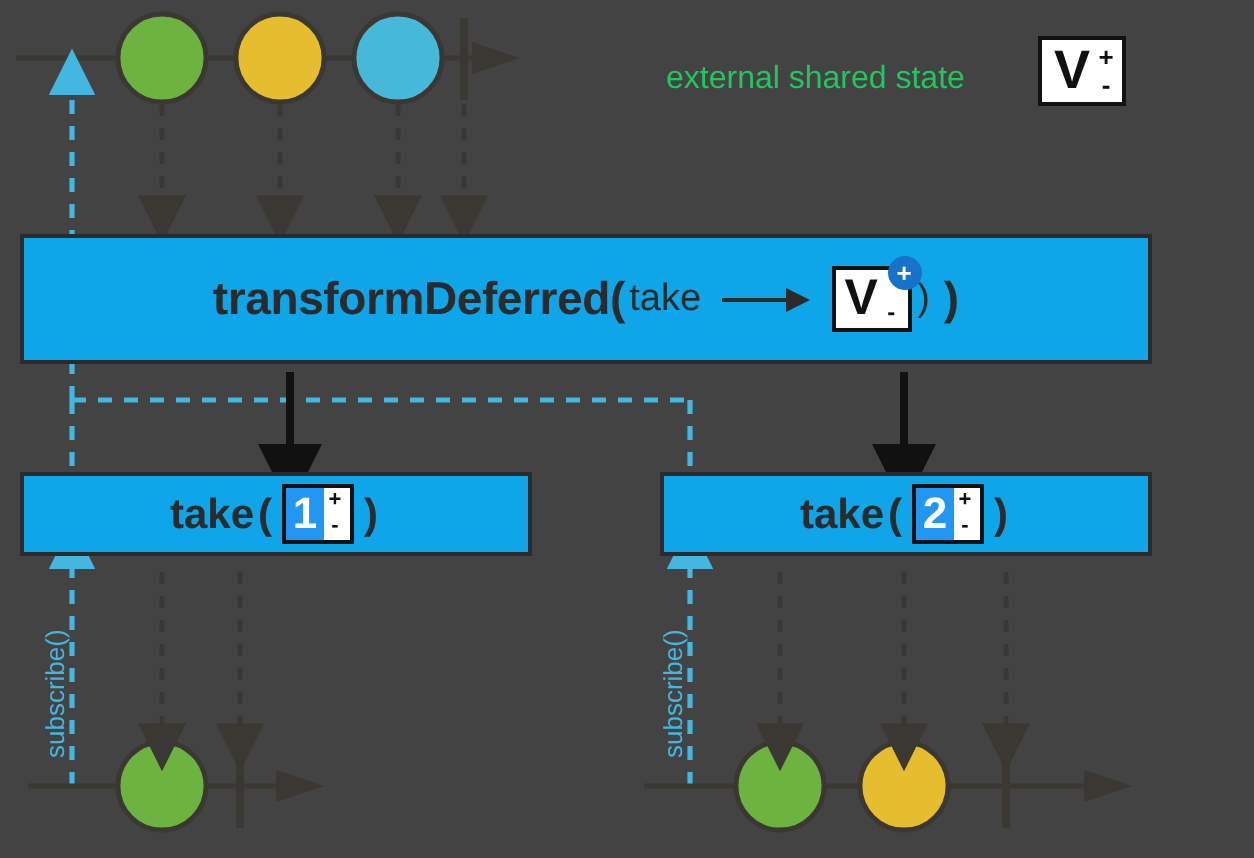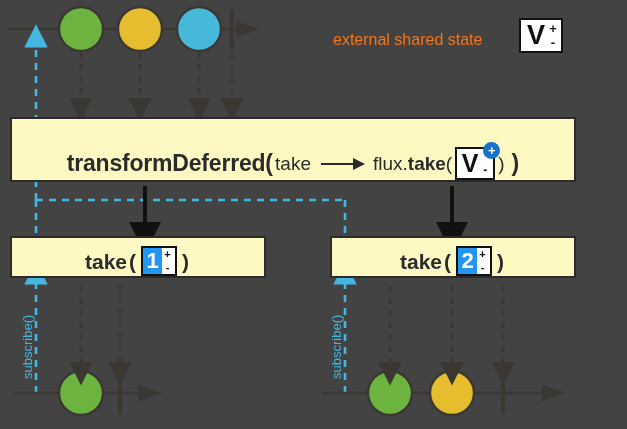--- a/index.html
+++ b/index.html
@@ -17,25 +17,25 @@
   }
   #stage svg.layer {
     position: absolute;
     left: 0;
     top: 0;
     width: 627px;
     height: 429px;
   }
   .opbox {
     position: absolute;
-    background: #fef9c3;
+    background: #0ea5e9;
     border: 2px solid #2b2b2b;
     box-sizing: border-box;
     display: flex;
-    align-items: flex-end;
+    align-items: center;
     justify-content: center;
     color: #2b2b2b;
   }
   .op-main {
     left: 10px;
     top: 117px;
     width: 566px;
     height: 65px;
   }
   .op-left {
@@ -144,21 +144,21 @@
   }
   
   .vbox-num .glyph { font-size: 22px; width: 19px; padding: 2px 0; }
   .vbox-num .signs { font-size: 11px; padding: 1px 3px 1px 1px; width: 9px; }
 
   .ext-label {
     position: absolute;
     left: 333px;
     top: 31px;
     font-size: 16px;
-    color: #f97316;
+    color: #22c55e;
     white-space: nowrap;
   }
   .ext-vbox-wrap {
     position: absolute;
     left: 516px;
     top: 18px;
   }
   .sub-label {
     position: absolute;
     color: #44b7e0;
@@ -255,21 +255,20 @@
       </span>
     </span>
   </div>
 
   <div class="opbox op-main">
     <div class="code code-main">
       <span class="fn-name">transformDeferred</span>
       <span class="paren">(</span>
       <span class="lam-arg">take</span>
       <span class="lam-arrow"></span>
-      <span class="lam-body"><span>flux.</span><b>take</b><span>(</span></span>
       <span class="vbox vbox-main">
         <span class="glyph">V</span>
         <span class="signs">
           <span>-</span>
         </span>
         <span class="badge-plus">+</span>
       </span>
       <span class="lam-body">)</span>
       <span class="paren" style="padding-left:7px;">)</span>
     </div>

